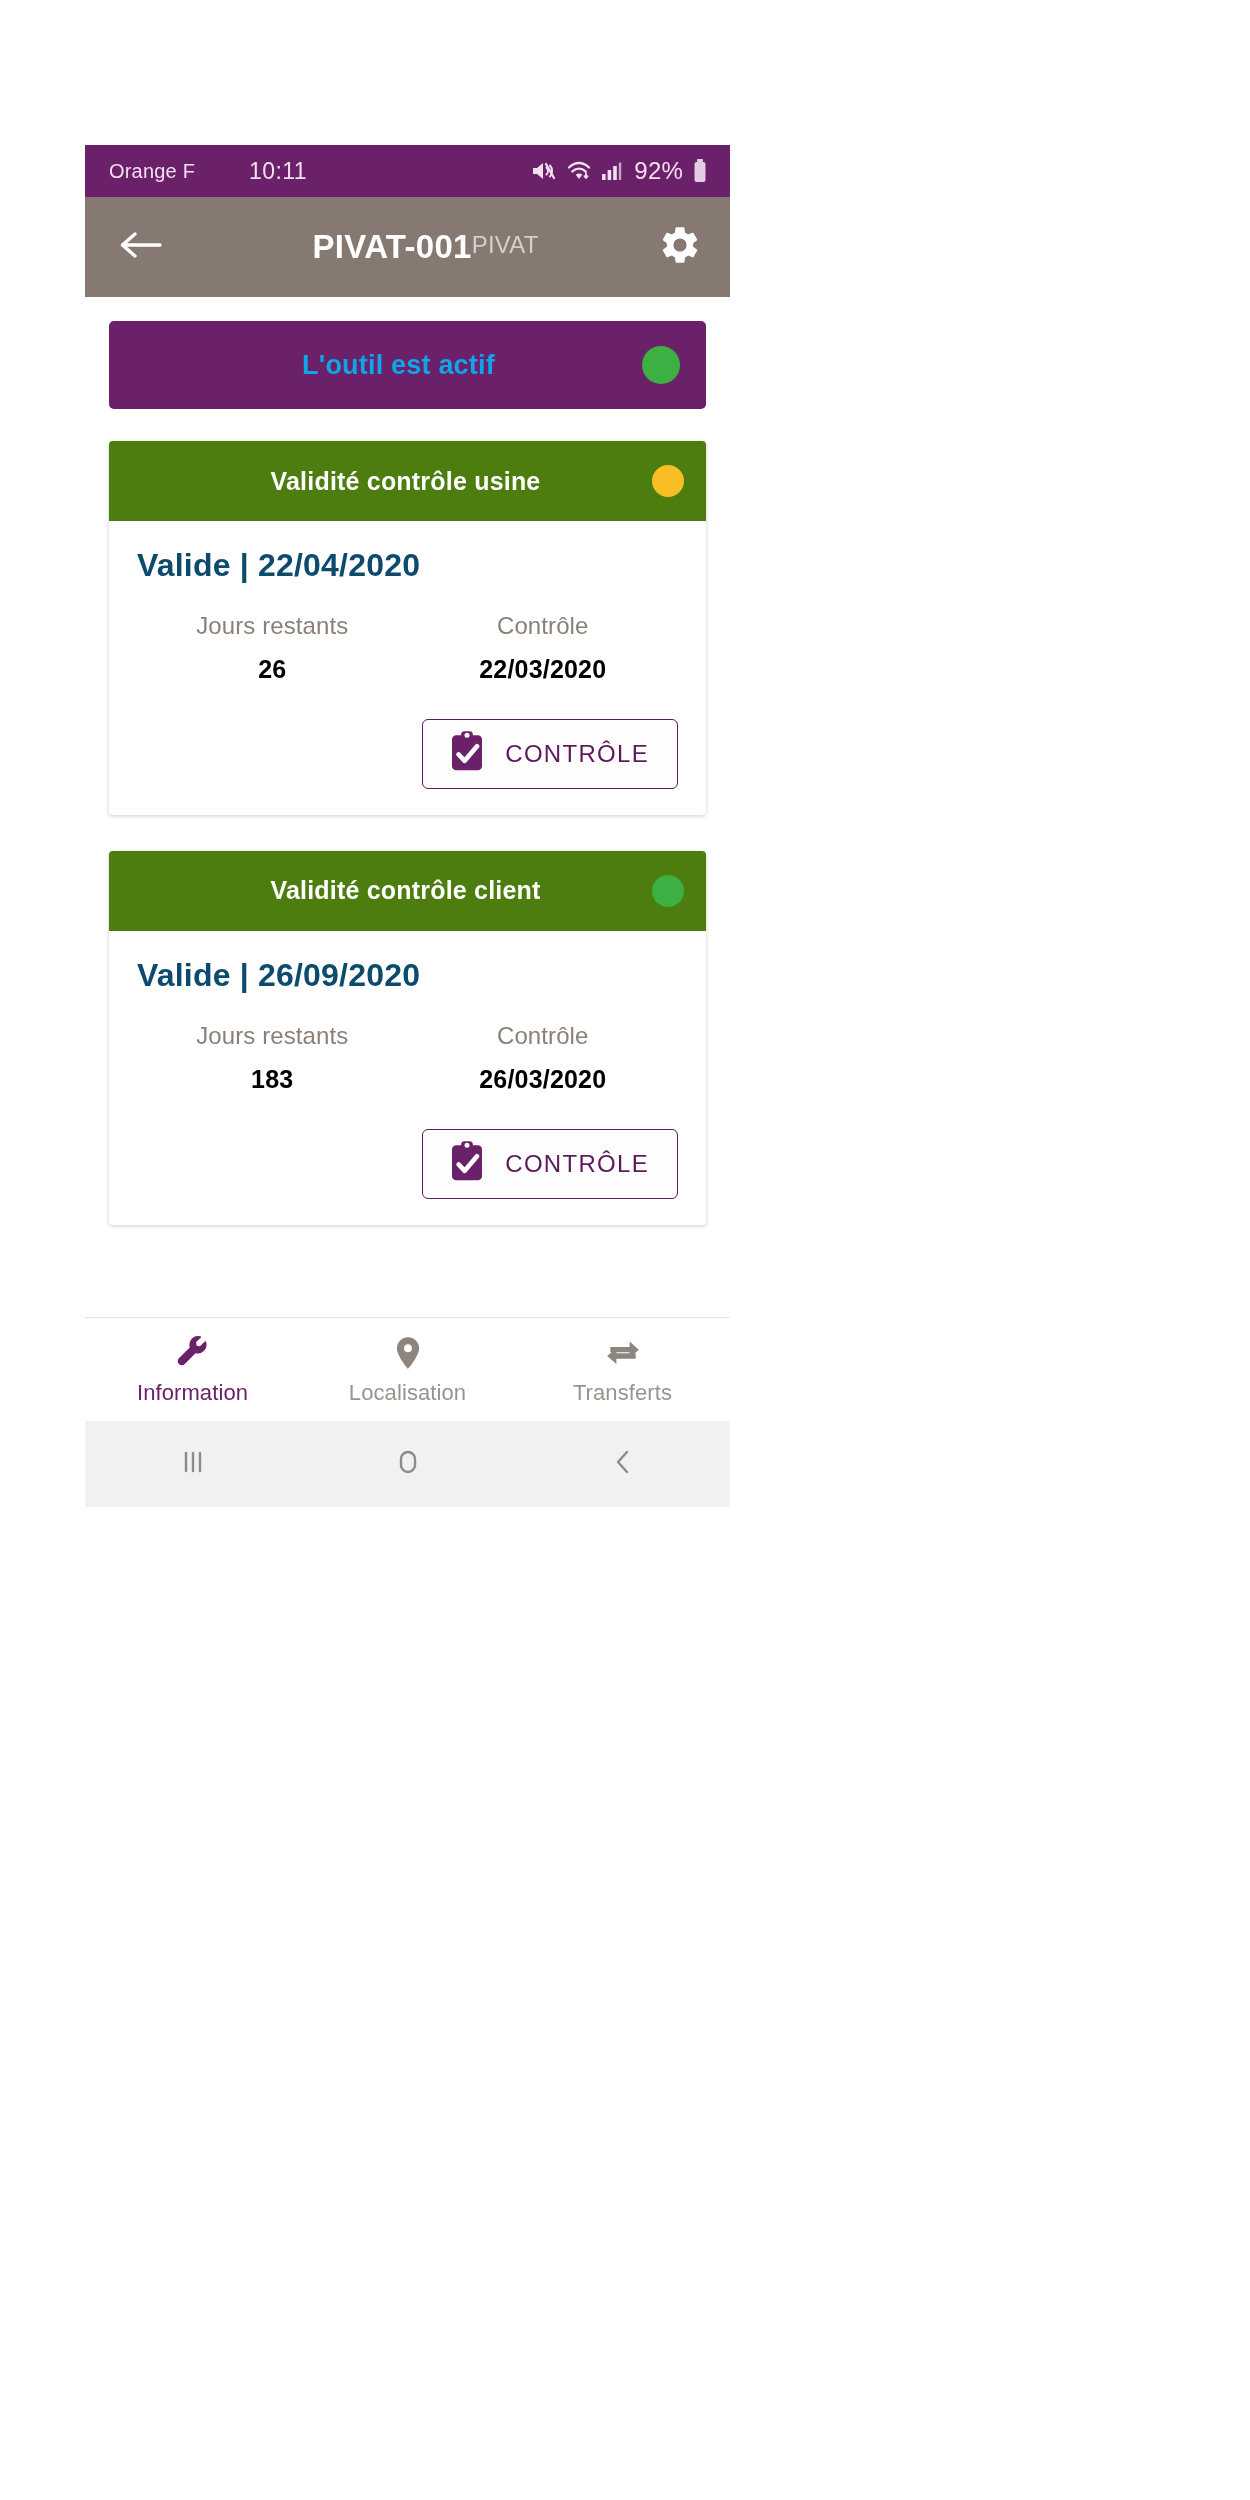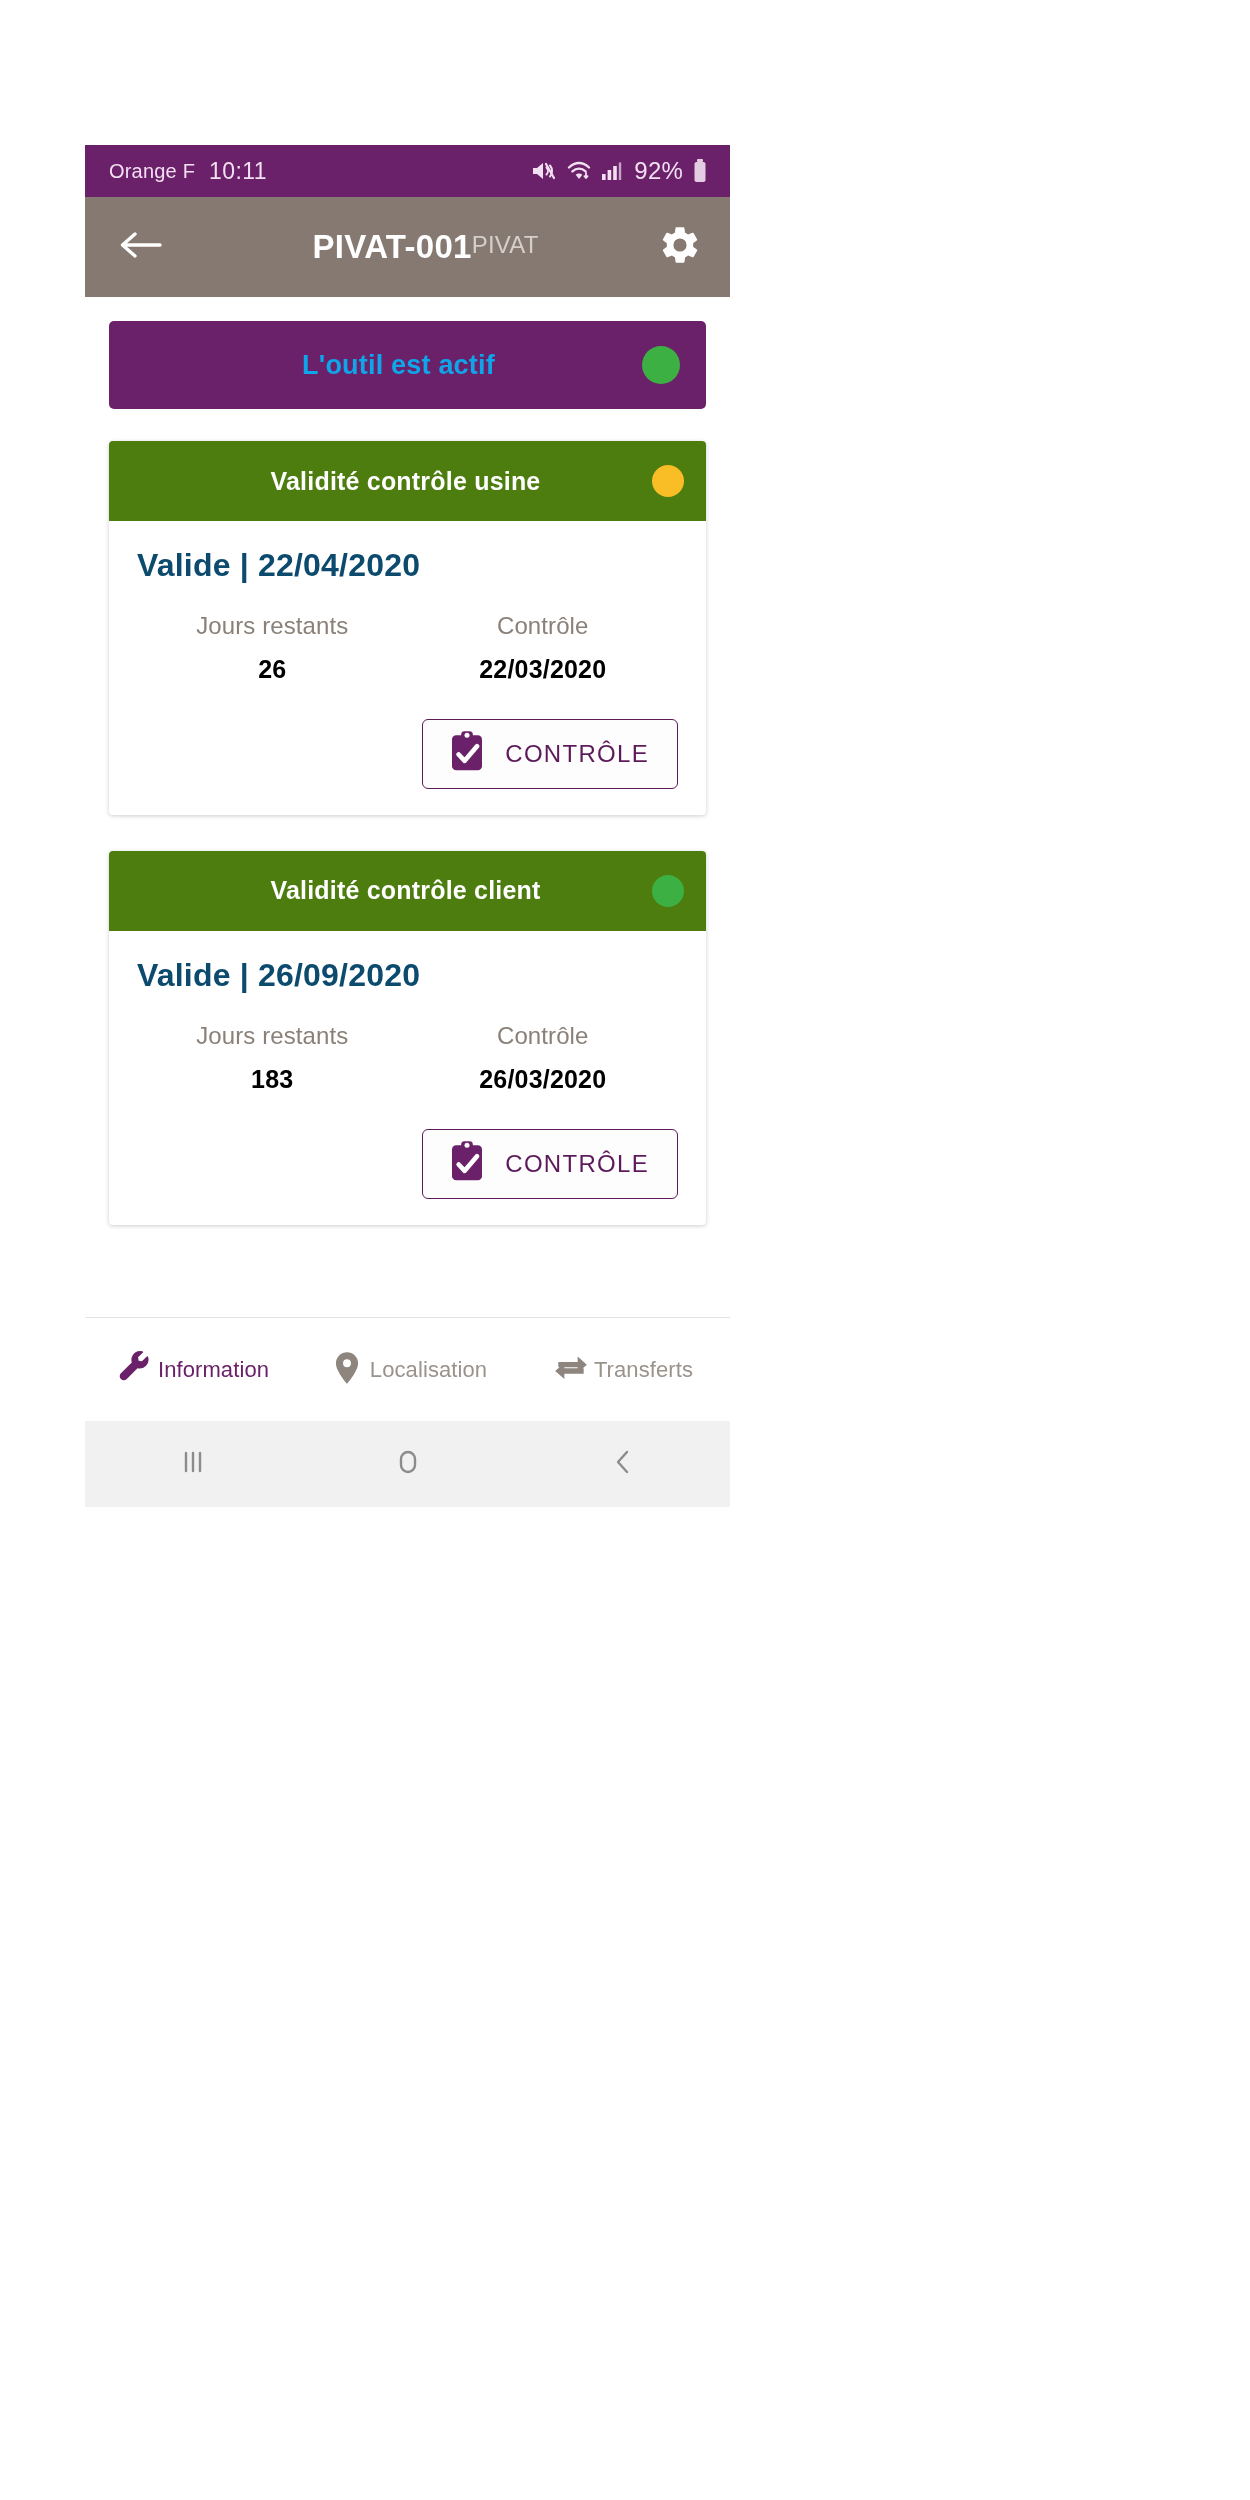--- a/index.html
+++ b/index.html
@@ -20,20 +20,21 @@
   }
 
   
   .statusbar {
     height: 52px;
     background: #6b2169;
     display: flex;
     align-items: center;
     padding: 0 22px 0 24px;
     color: #f2dff1;
+    gap: 40px;
   }
   .sb-carrier {
     font-size: 20px;
     letter-spacing: .2px;
   }
   .sb-time {
     font-size: 23px;
     margin-left: 14px;
     letter-spacing: .4px;
   }
@@ -217,21 +218,21 @@
   .bottomnav {
     border-top: 1px solid #e3e3e3;
     height: 104px;
     display: flex;
     align-items: center;
     background: #ffffff;
   }
   .navitem {
     flex: 1;
     display: flex;
-    flex-direction: row;
+    flex-direction: column;
     align-items: center;
     justify-content: center;
     gap: 4px;
     cursor: pointer;
   }
   .navitem .navlabel {
     font-size: 22px;
     letter-spacing: .1px;
   }
   .navitem.active .navlabel { color: #6b2169; }

